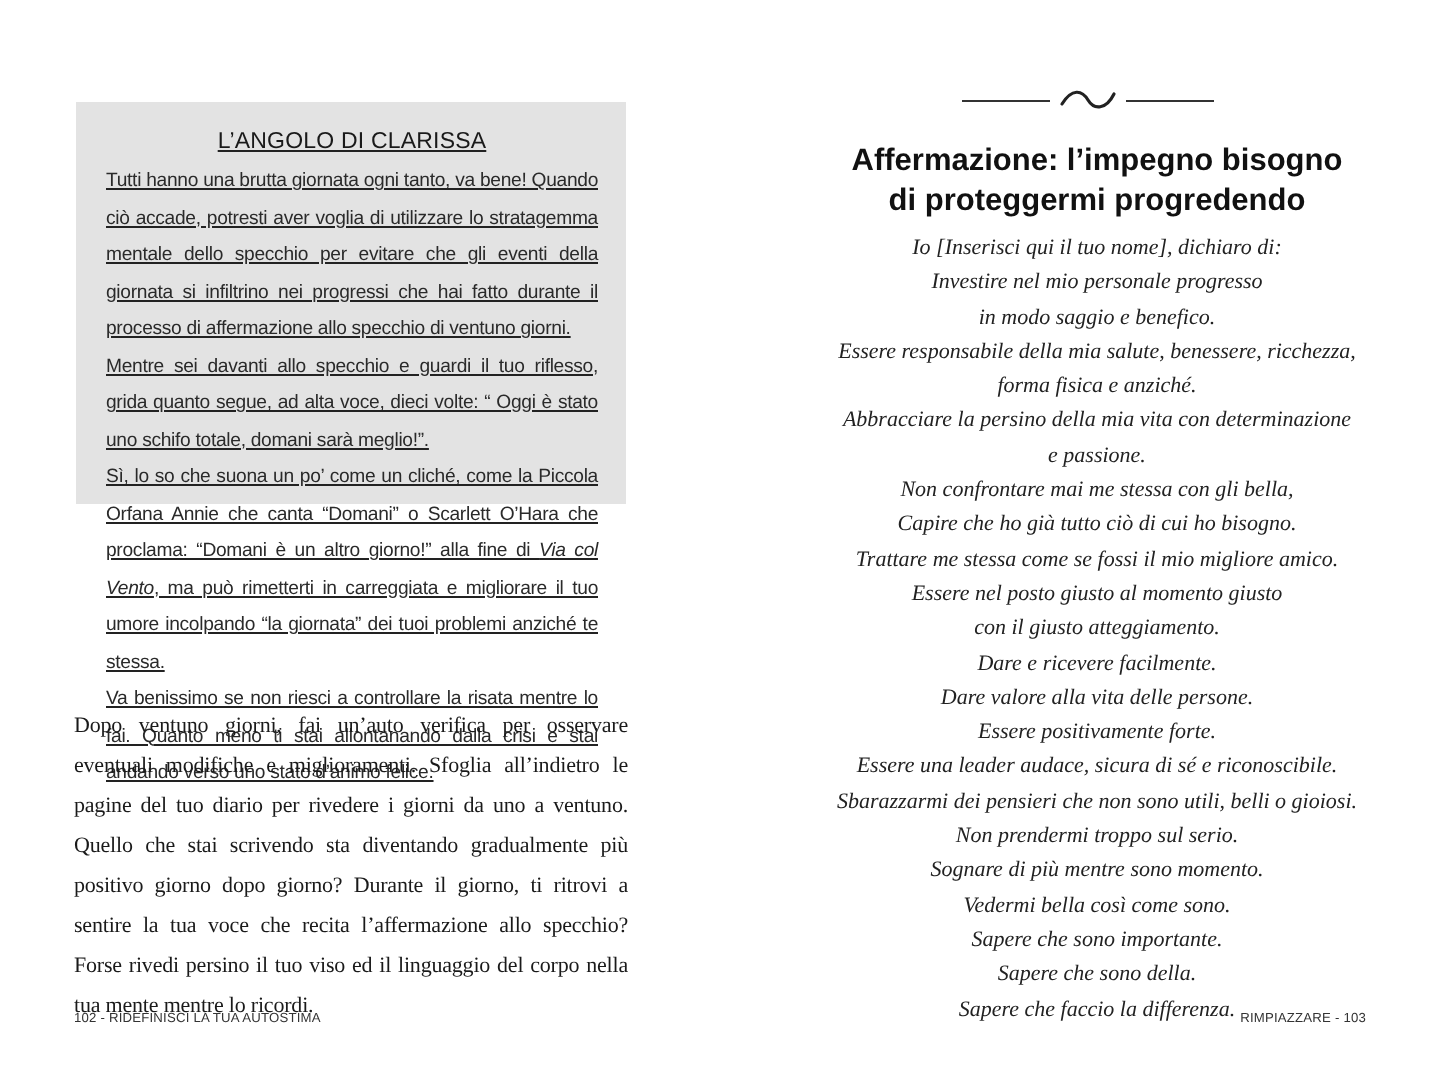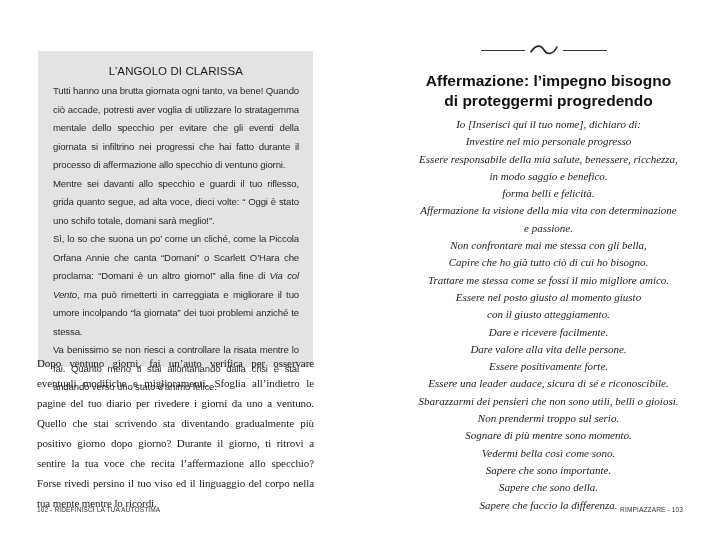--- a/index.html
+++ b/index.html
@@ -5,22 +5,22 @@
   html, body { margin: 0; padding: 0; }
   body {
     width: 720px; height: 540px; background: #ffffff; position: relative; overflow: hidden;
     color: #222;
   }
   .page { position: absolute; top: 0; height: 540px; }
   .page-left { left: 0; width: 360px; }
   .page-right { left: 360px; width: 360px; }
 
   .sidebar-box {
-    position: absolute; left: 38px; top: 51px; width: 275px; height: 316px;
-    background: #e3e3e3; box-sizing: border-box; padding: 14px 14px 0 15px;
+    position: absolute; left: 38px; top: 51px; width: 275px; height: 201px;
+    background: #e3e3e3; box-sizing: border-box; padding: 14px 14px 0 15px; text-decoration: underline;
   }
   .sidebar-title {
     font-family: "Liberation Sans", sans-serif; font-size: 11.5px; font-weight: normal;
     text-align: center; margin: 0 0 5px 0; letter-spacing: 0.1px; color: #1a1a1a;
   }
   .sidebar-para {
     font-family: "Liberation Sans", sans-serif; font-size: 9.6px; line-height: 18.5px;
     text-align: justify; margin: 0; color: #2a2a2a; letter-spacing: -0.15px;
   }
   .sidebar-para em { font-style: italic; }
@@ -86,24 +86,24 @@
 </div>
 
 <h2 class="heading">
   <span>Affermazione: l’impegno bisogno</span><br>
   <span>di proteggermi progredendo</span>
 </h2>
 
 <ul class="affirmation">
   <li>Io [Inserisci qui il tuo nome], dichiaro di:</li>
   <li>Investire nel mio personale progresso</li>
+  <li>in modo saggio e benefico.</li>
   <li>Essere responsabile della mia salute, benessere, ricchezza,</li>
-  <li>in modo saggio e benefico.</li>
-  <li>forma belli e felicità.</li>
-  <li>Affermazione la visione della mia vita con determinazione</li>
+  <li>forma fisica e anziché.</li>
+  <li>Abbracciare la persino della mia vita con determinazione</li>
   <li>e passione.</li>
   <li>Non confrontare mai me stessa con gli bella,</li>
   <li>Capire che ho già tutto ciò di cui ho bisogno.</li>
   <li>Trattare me stessa come se fossi il mio migliore amico.</li>
   <li>Essere nel posto giusto al momento giusto</li>
   <li>con il giusto atteggiamento.</li>
   <li>Dare e ricevere facilmente.</li>
   <li>Dare valore alla vita delle persone.</li>
   <li>Essere positivamente forte.</li>
   <li>Essere una leader audace, sicura di sé e riconoscibile.</li>

